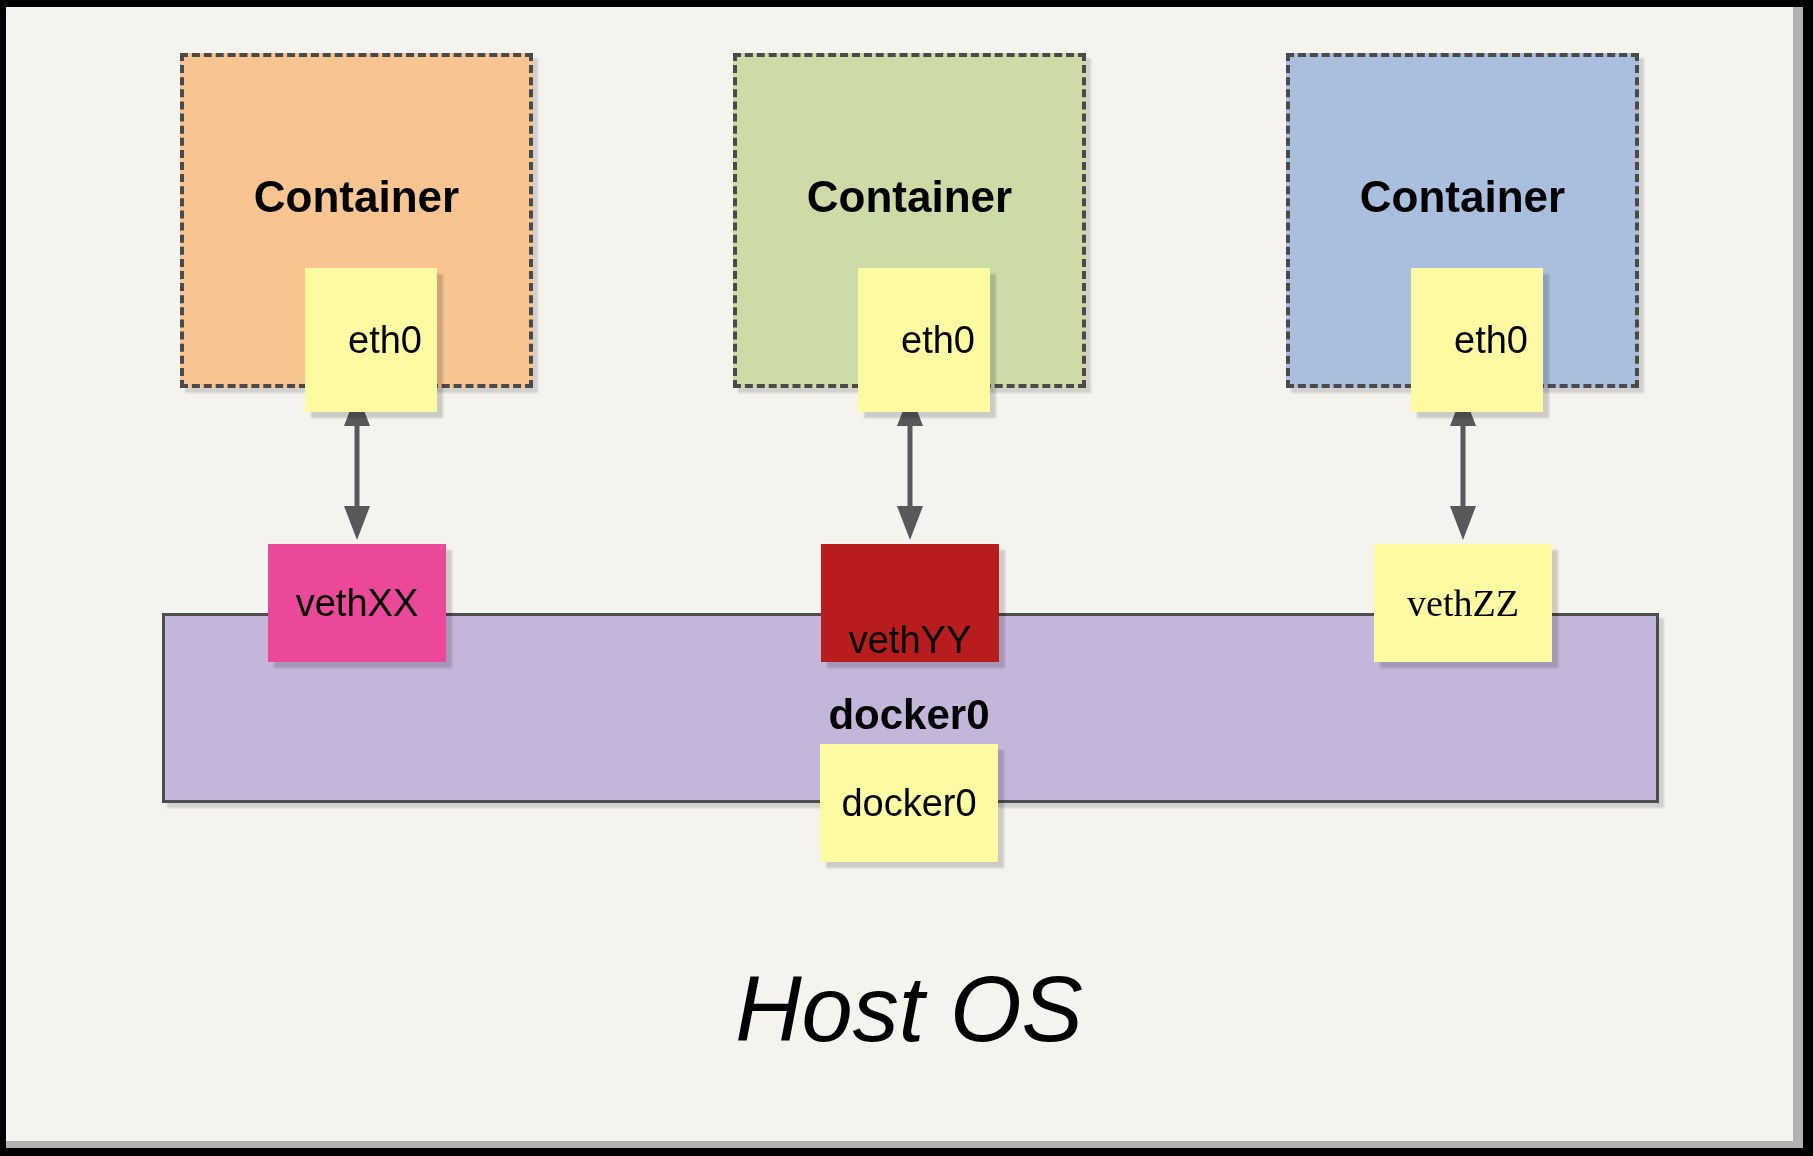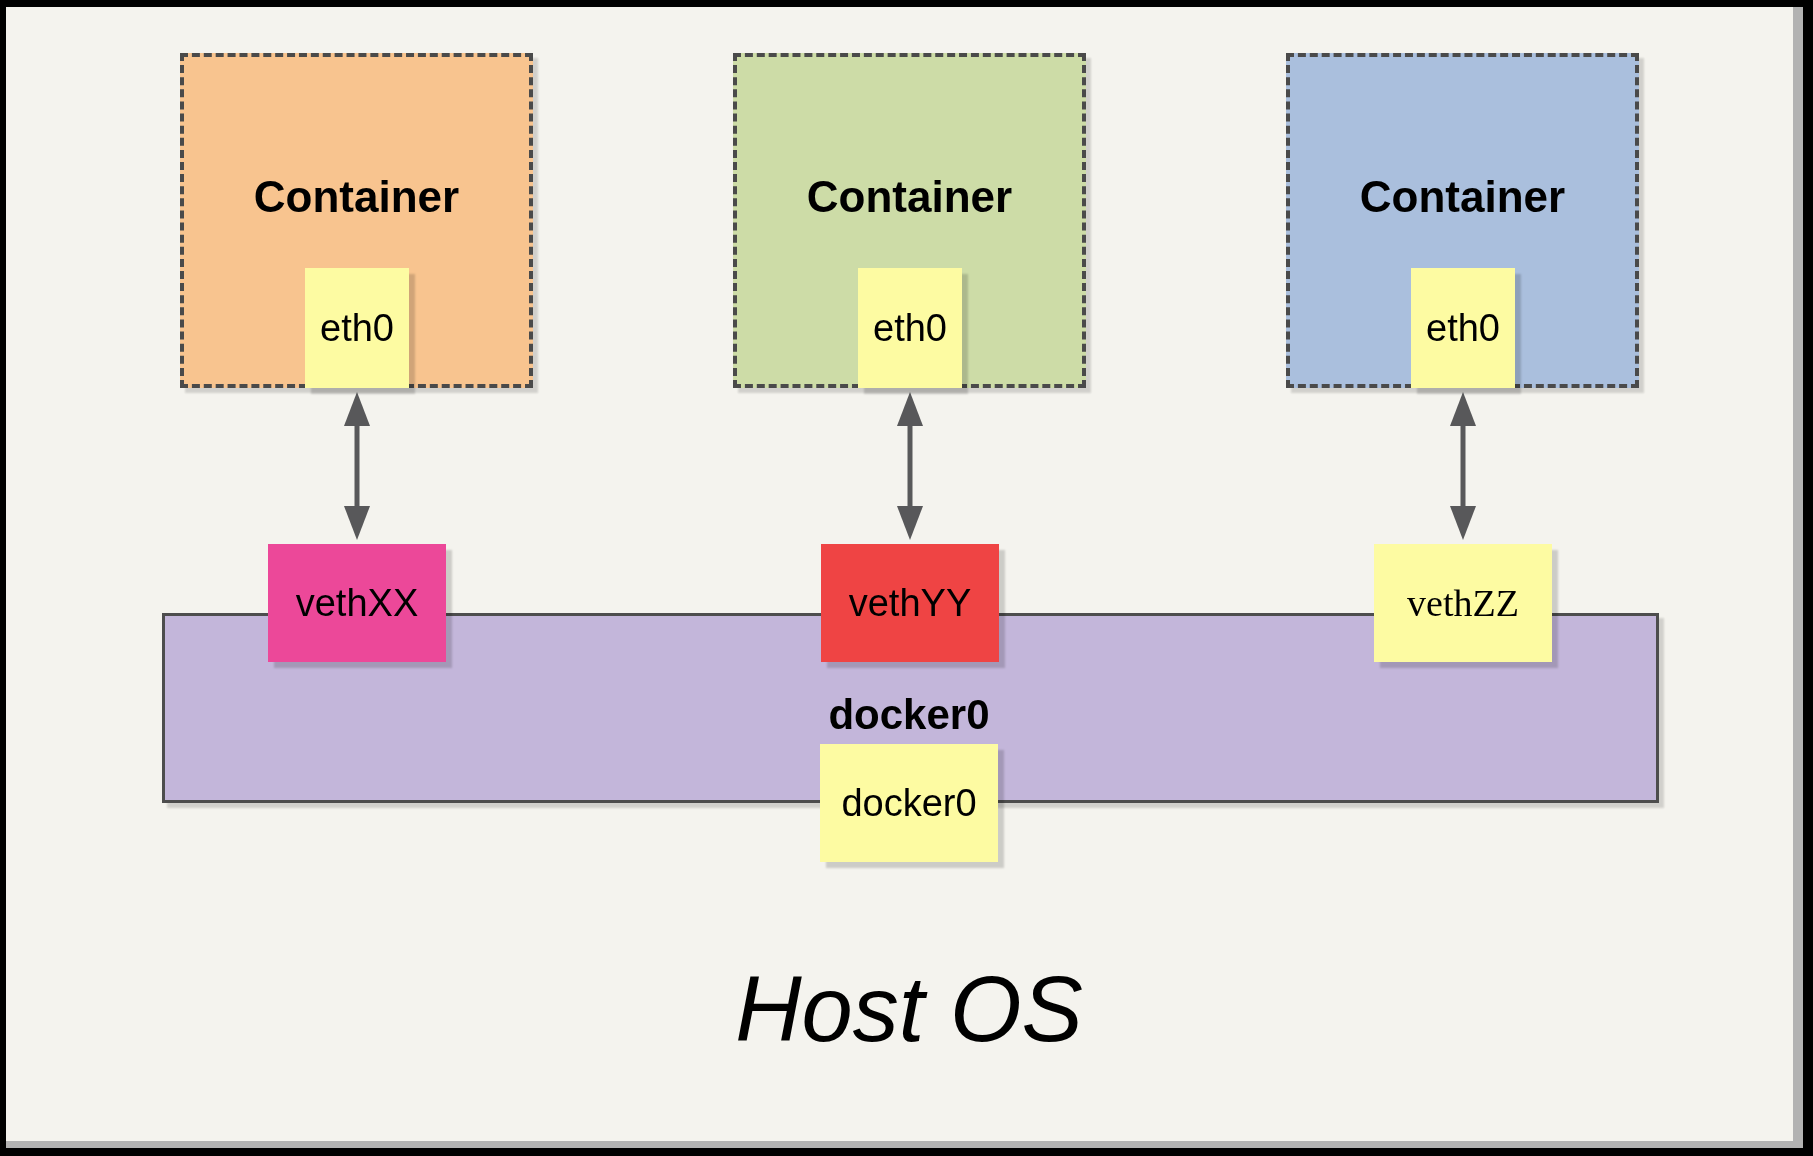--- a/index.html
+++ b/index.html
@@ -32,21 +32,21 @@
     font-size:44px;font-weight:bold;
     line-height:44px;
   }
   .note{
     background:#fdfba2;
     box-shadow:6px 6px 2px rgba(0,0,0,0.16);
     display:flex;align-items:center;justify-content:center;
     font-size:38px;
     z-index:3;
   }
-  .eth-box{width:104px;height:120px;top:261px;}
+  .eth-box{width:104px;height:144px;top:261px;padding-left:28px;}
   .veth-box{width:178px;height:118px;top:537px;}
   .arrow{width:36px;height:152px;top:383px;z-index:2;color:#58585a;}
   .bridge-bar{
     left:156px;top:606px;
     width:1497px;height:190px;
     box-sizing:border-box;
     border:3px solid #4d4d4d;
     box-shadow:5px 5px 2px rgba(0,0,0,0.14);
     z-index:1;
   }
@@ -98,21 +98,21 @@
   <div class="abs note eth-box" style="left: 852px; background-color: rgb(253, 251, 162);">
     <span>eth0</span>
   </div>
   <div class="abs arrow" style="left: 886px; color: rgb(88, 88, 90);">
     <svg width="36" height="152" viewBox="0 0 36 152">
       <line x1="18" y1="28" x2="18" y2="124" stroke="currentColor" stroke-width="5"></line>
       <polygon points="18,2 5,36 31,36" fill="currentColor"></polygon>
       <polygon points="18,150 5,116 31,116" fill="currentColor"></polygon>
     </svg>
   </div>
-  <div class="abs note veth-box" style="left: 815px; background-color: #ef4444;">
+  <div class="abs note veth-box" style="left: 815px; background-color: #b91c1c; align-items: flex-end;">
     <span>vethYY</span>
   </div>
 
   <div class="abs container-box" style="left: 1280px; top: 46px; background-color: rgb(170, 191, 221);">
     <div class="container-label">Container</div>
   </div>
   <div class="abs note eth-box" style="left: 1405px; background-color: rgb(253, 251, 162);">
     <span>eth0</span>
   </div>
   <div class="abs arrow" style="left: 1439px; color: rgb(88, 88, 90);">

